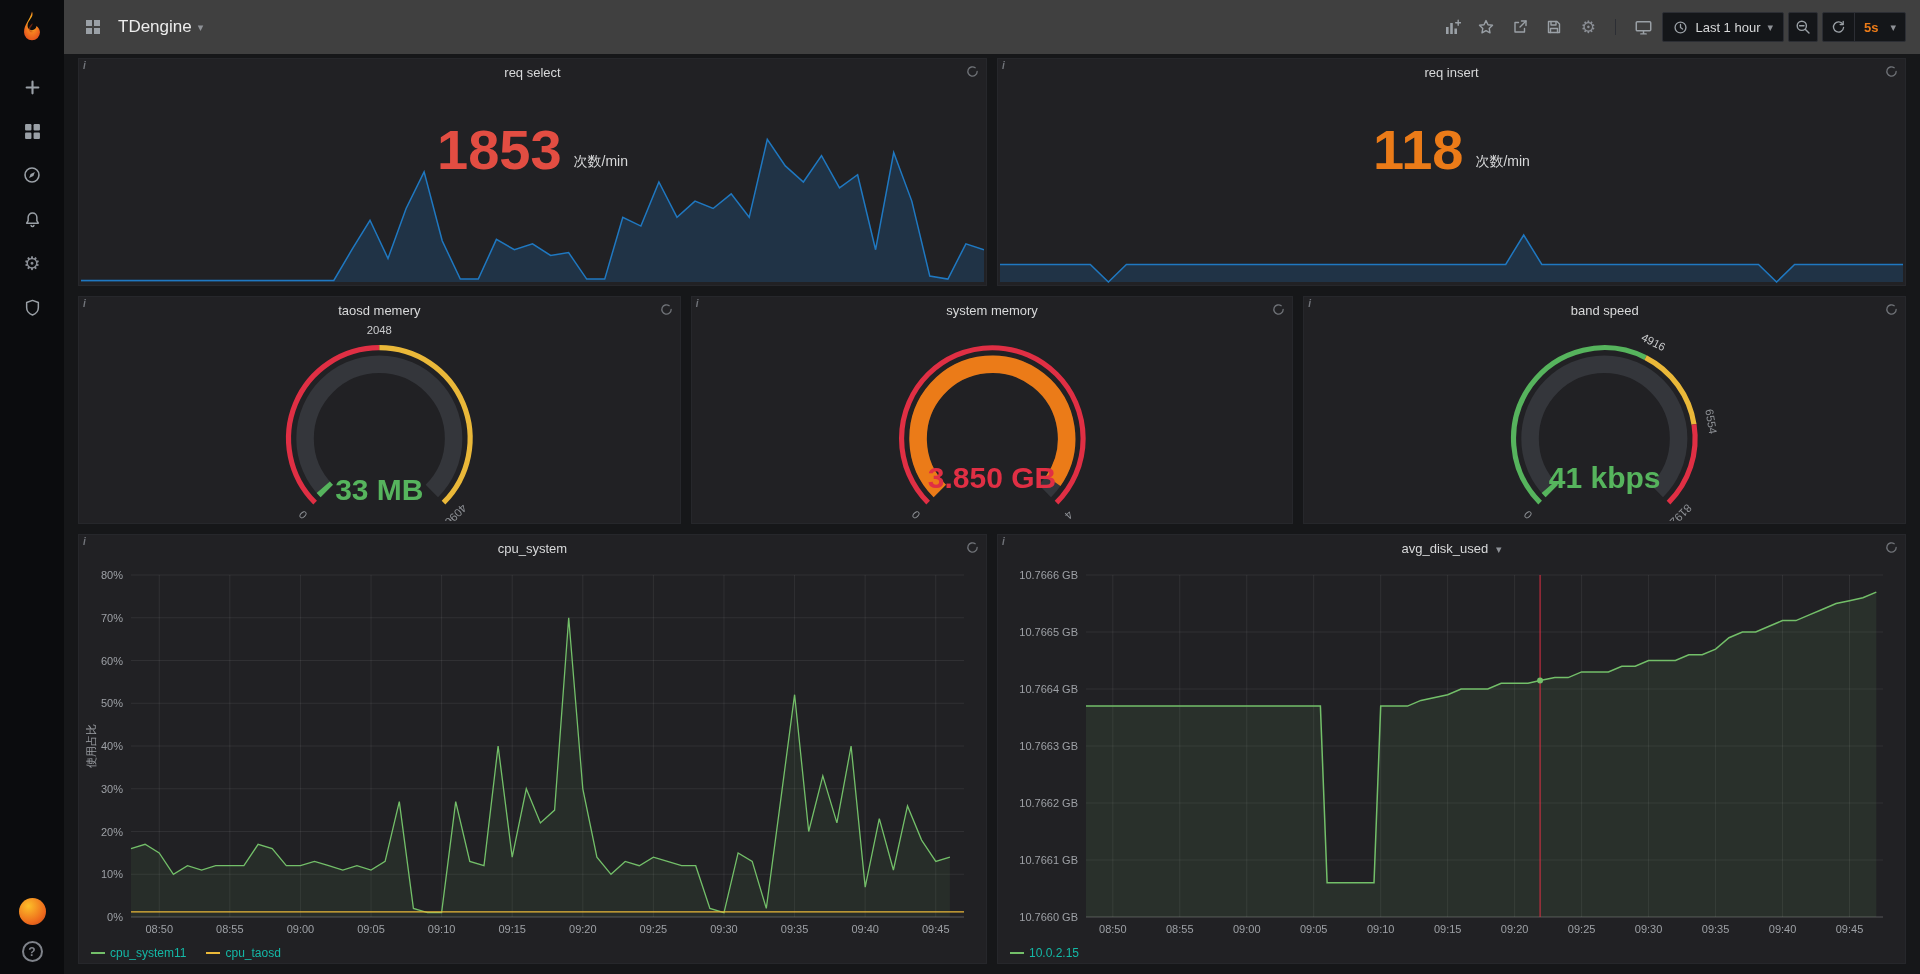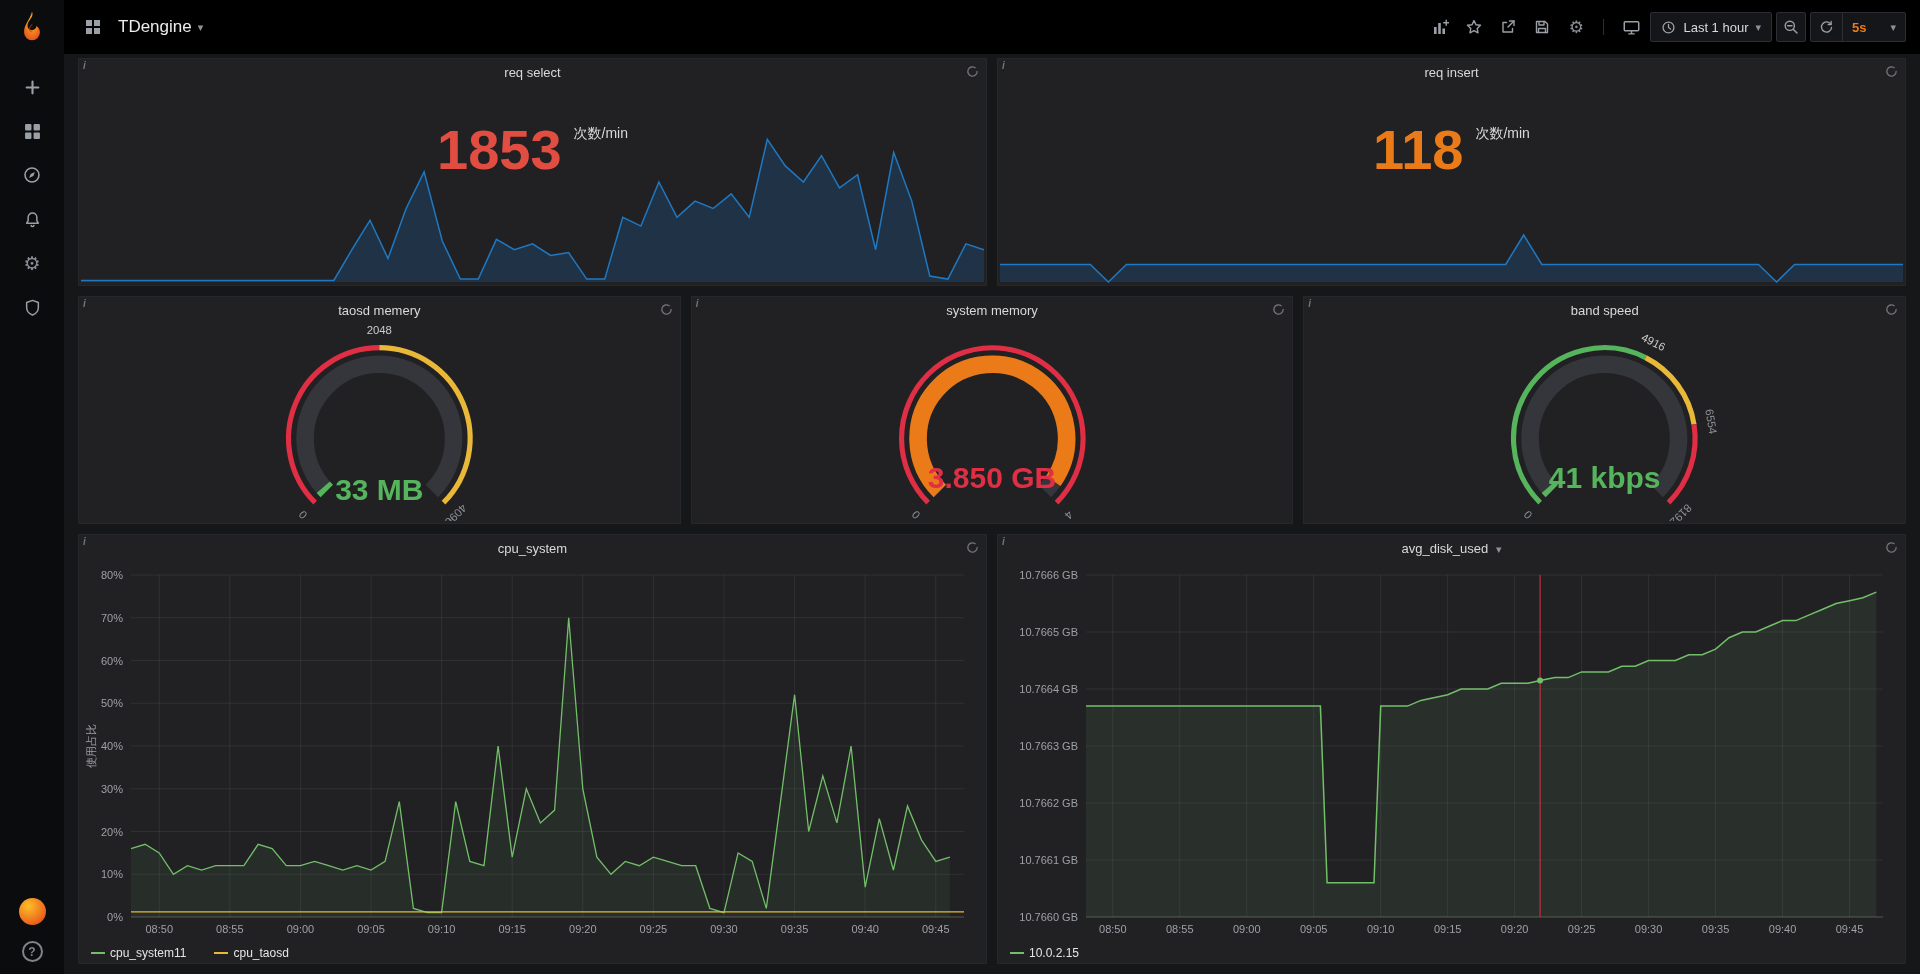--- a/index.html
+++ b/index.html
@@ -16,61 +16,61 @@
   .side-icons{display:flex;flex-direction:column;align-items:center;gap:6px}
   .side-btn{width:46px;height:38px;display:flex;align-items:center;justify-content:center;color:#7f838a;border-radius:3px}
   .glyph{font-family:"DejaVu Sans",sans-serif;font-size:19px;color:#8b8f96;line-height:1}
   .side-bottom{margin-top:auto;display:flex;flex-direction:column;align-items:center;gap:16px;padding-bottom:4px}
   .avatar{width:27px;height:27px;border-radius:50%;cursor:pointer;
     background:radial-gradient(circle at 35% 30%,#fcbf29,#ee6a1c 65%,#b9441a)}
   .help-circle{width:21px;height:21px;border:2px solid #7f838a;border-radius:50%;display:flex;align-items:center;justify-content:center;
     font-size:12px;font-weight:700;color:#7f838a;cursor:pointer}
 
   
-  .navbar{grid-column:2;display:flex;align-items:center;padding:0 14px;background:#000000}
+  .navbar{grid-column:2;display:flex;align-items:center;padding:0 14px;background:#404040}
   .nav-left{display:flex;align-items:center;gap:10px}
   .dash-title{font-size:17px;font-weight:500;color:#ececec}
   .caret{color:#8e9196;font-size:11px;margin-left:6px}
   .nav-right{margin-left:auto;display:flex;align-items:center;gap:4px}
   .icon-btn{width:30px;height:30px;display:flex;align-items:center;justify-content:center;border-radius:2px}
   .nav-divider{width:1px;height:16px;background:#2c2e34;margin:0 8px}
   .btn-group{display:flex;align-items:center;border:1px solid #2c2e34;background:#141619;border-radius:2px;height:30px;font-size:13px;color:#d8d9da}
   .timepicker{padding:8px 10px;gap:7px}
   .boxed{border:1px solid #2c2e34;background:#141619}
   .refresh-btn{padding:0 8px;height:100%;display:flex;align-items:center}
-  .interval-btn{padding:0 9px;height:100%;display:flex;align-items:center;gap:18px;border-left:1px solid #2c2e34;font-weight:700}
+  .interval-btn{padding:0 9px;height:100%;display:flex;align-items:center;gap:6px;border-left:1px solid #2c2e34;font-weight:700}
   .ic{stroke:#9aa0a6;fill:none;stroke-width:1.4;stroke-linecap:round;stroke-linejoin:round}
   .icf{fill:#9aa0a6;stroke:none}
 
   
   .dash{grid-column:2;display:flex;flex-direction:column;gap:10px;padding:4px 14px 10px;min-height:0}
   .row{display:grid;gap:10px;min-height:0}
   .row1{grid-template-columns:1fr 1fr;flex:0 0 228px}
   .row2{grid-template-columns:1fr 1fr 1fr;flex:0 0 228px}
   .row3{grid-template-columns:1fr 1fr;flex:1 1 auto}
   .panel{background:#212124;border:1px solid #26272b;position:relative;display:flex;flex-direction:column;min-height:0}
   .panel-header{flex:0 0 26px;display:flex;align-items:center;justify-content:center;position:relative}
   .panel-title{font-size:13px;font-weight:400;color:#d8d9da;cursor:pointer}
   .info-corner{position:absolute;top:1px;left:4px;font-size:10px;font-style:italic;font-weight:700;color:#72757b;cursor:pointer}
   .spinner{position:absolute;top:6px;right:7px;width:13px;height:13px;color:#6f7277}
   .panel-body{position:relative;flex:1;min-height:0}
 
   
   .spark{position:absolute;left:2px;right:2px;bottom:2px;height:76%}
-  .big-stat{position:absolute;left:0;right:0;top:20%;display:flex;justify-content:center;gap:12px;pointer-events:none}
+  .big-stat{position:absolute;left:0;right:0;top:20%;display:flex;align-items:flex-end;justify-content:center;gap:12px;pointer-events:none}
   .big-num{font-size:56px;font-weight:700;line-height:.9}
   .big-unit{font-size:14px;color:#d8d9da;padding-bottom:4px}
 
   
   .gauge{position:absolute;inset:2px 0 2px 0}
   .gauge-value{position:absolute;left:0;right:0;top:69%;text-align:center;font-size:30px;font-weight:700;pointer-events:none}
 
   
   .ts{position:absolute;left:4px;right:8px;top:4px;bottom:24px;cursor:crosshair}
-  .legend{position:absolute;left:12px;bottom:3px;display:flex;gap:28px;align-items:center;font-size:12px;color:#e5e5e5}
+  .legend{position:absolute;left:12px;bottom:3px;display:flex;gap:20px;align-items:center;font-size:12px;color:#14b8a6}
   .legend-item{display:flex;align-items:center;gap:5px;cursor:pointer}
   .dash-swatch{width:14px;height:2px;display:inline-block}
   .ts-tooltip{position:absolute;left:62%;top:27%;background:rgba(10,11,13,.95);border:1px solid #3a3d44;border-radius:3px;
     padding:7px 10px;font-size:12px;z-index:5;box-shadow:0 2px 8px rgba(0,0,0,.6);white-space:nowrap}
   .tt-time{color:#c7c8ca;margin-bottom:5px}
   .tt-row{display:flex;align-items:center;gap:6px;font-weight:700;color:#fff}
 </style>
 </head>
 <body>
 

